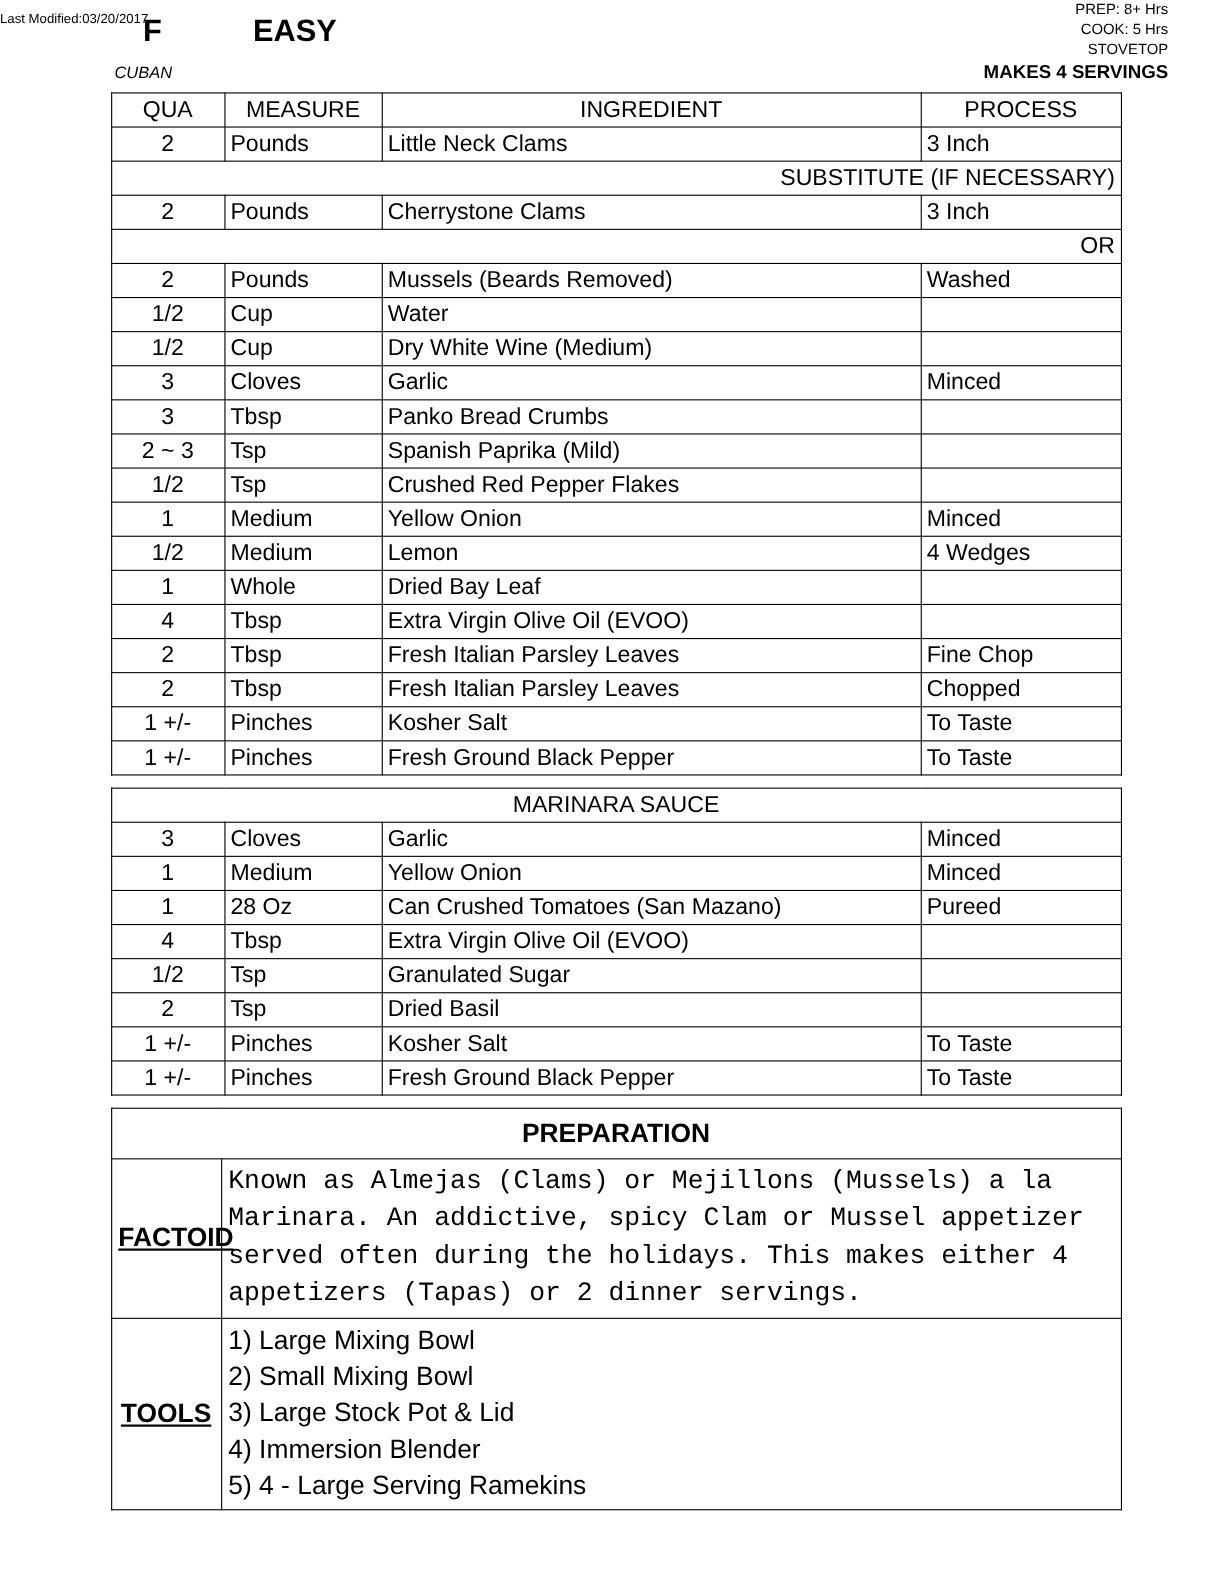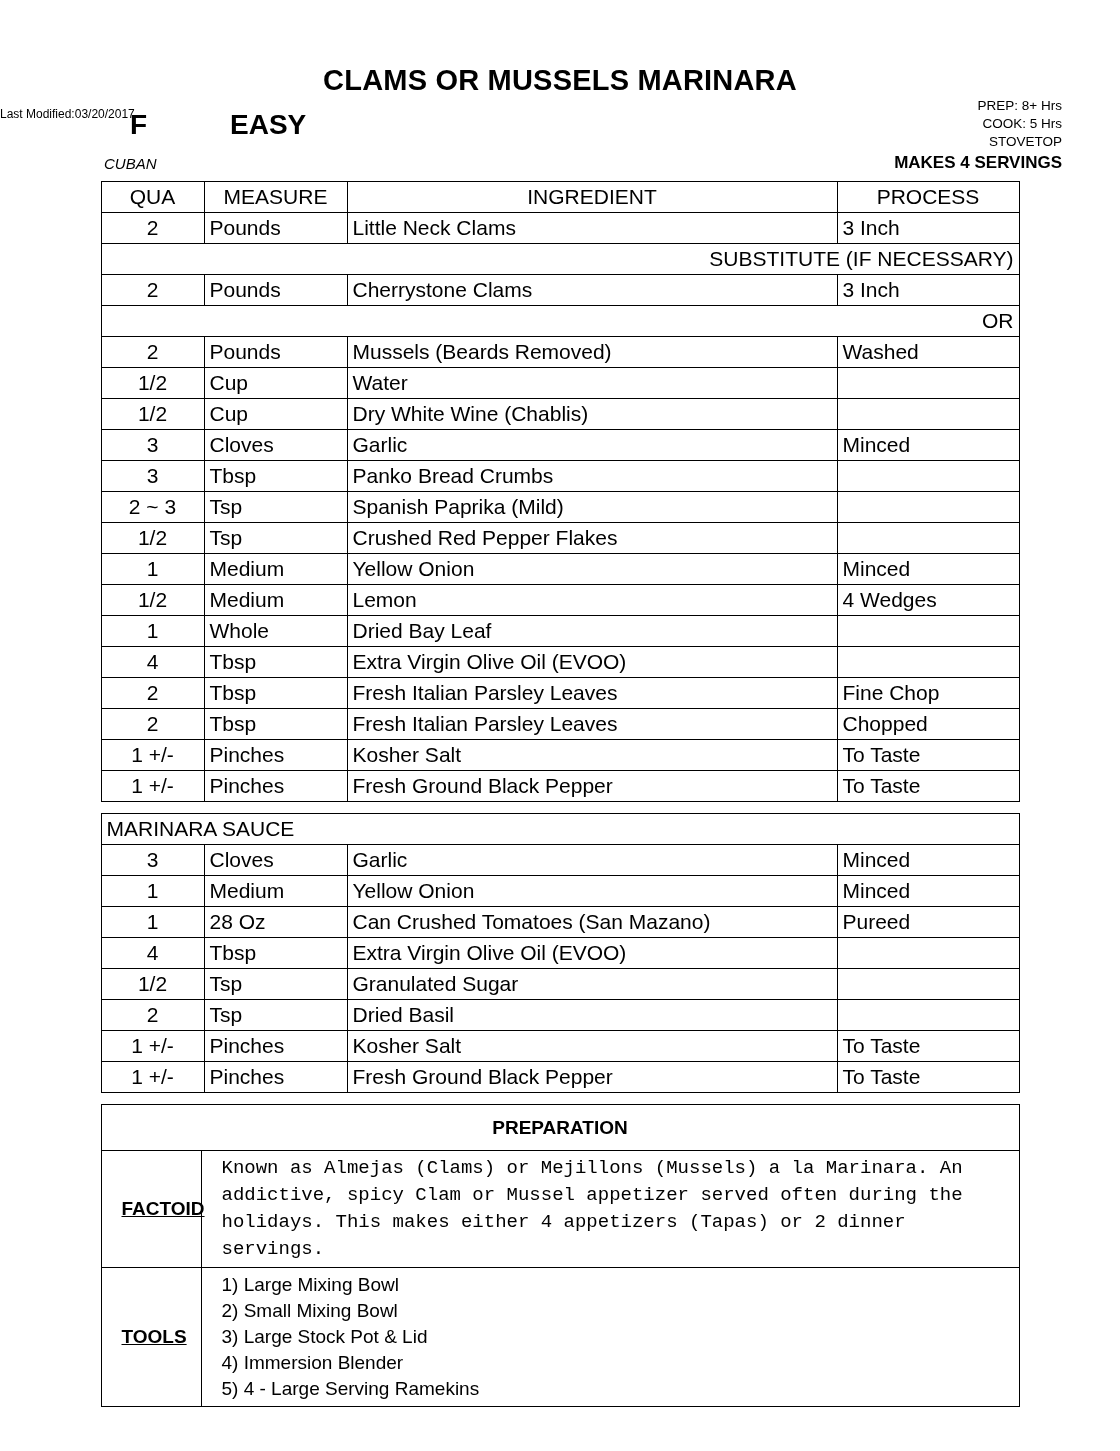--- a/index.html
+++ b/index.html
@@ -121,35 +121,36 @@
   }
   td.note {
     text-align: right;
     font-size: 13.5px;
     font-weight: bold;
     height: 19px;
     padding: 0;
     line-height: 1;
   }
   td.section {
+    text-align: center;
     font-size: 23px;
     font-weight: bold;
     height: 36px;
   }
   
   table.prep {
     border-collapse: collapse;
     margin: 11px auto 0 auto;
     width: 918px;
     table-layout: fixed;
   }
   table.prep td {
     border: 1.6px solid #000;
-    padding: 4px 20px;
-    font-size: 19px;
+    padding: 4px 6px;
+    font-size: 24px;
     vertical-align: middle;
   }
   td.prep-head {
     text-align: center;
     font-size: 25px;
     font-weight: bold;
     height: 37px;
     padding: 0;
   }
   col.c-label { width: 100px; }
@@ -171,21 +172,20 @@
     line-height: 1.37;
     padding: 5px 7px 7px 7px;
   }
   .tool-line { white-space: nowrap; }
 </style>
 </head>
 <body>
 
 <div class="page">
 
-  <h1 class="title">CLAMS OR MUSSELS MARINARA</h1>
 
   <div class="subtitle-row">
     <div class="difficulty-wrap">
       <span class="difficulty-letter">F</span><span class="difficulty-word">EASY</span>
     </div>
     <div class="last-modified">Last Modified:03/20/2017</div>
     <div class="times">
       <div>PREP: 8+ Hrs</div>
       <div>COOK: 5 Hrs</div>
       <div>STOVETOP</div>
@@ -239,21 +239,21 @@
         </tr>
         <tr>
           <td class="qua">1/2</td>
           <td>Cup</td>
           <td>Water</td>
           <td></td>
         </tr>
         <tr>
           <td class="qua">1/2</td>
           <td>Cup</td>
-          <td>Dry White Wine (Chablis)</td>
+          <td>Dry White Wine (Medium)</td>
           <td></td>
         </tr>
         <tr>
           <td class="qua">3</td>
           <td>Cloves</td>
           <td>Garlic</td>
           <td>Minced</td>
         </tr>
         <tr>
           <td class="qua">3</td>

